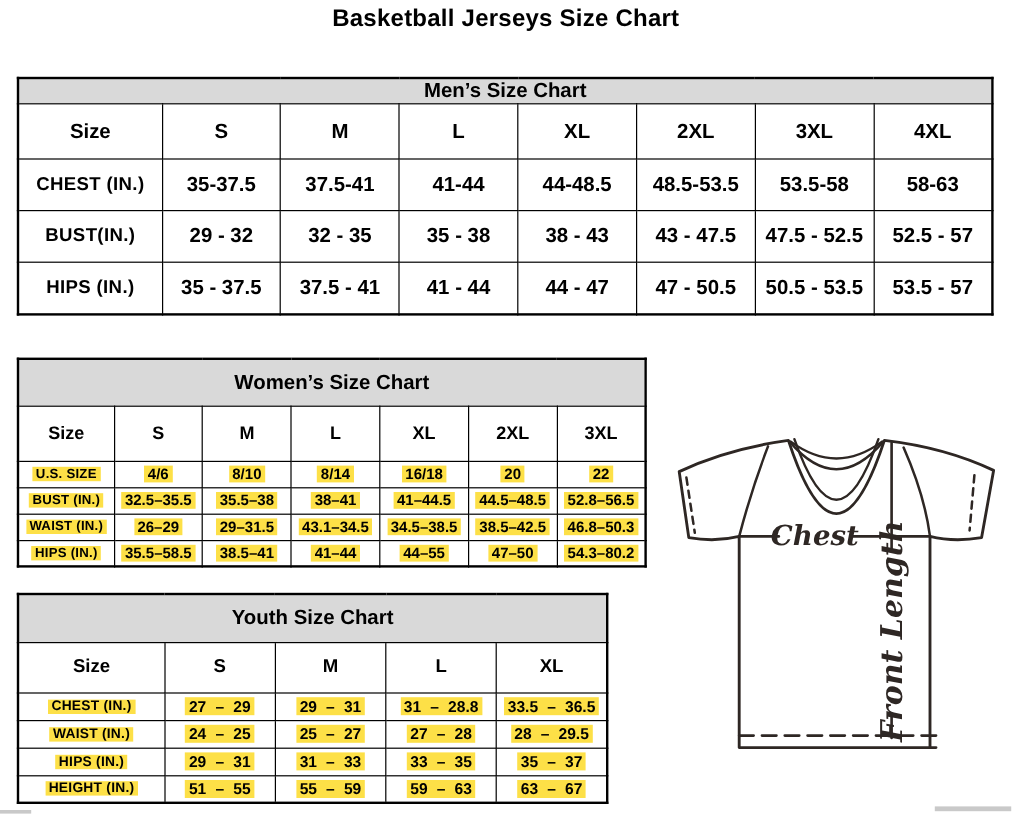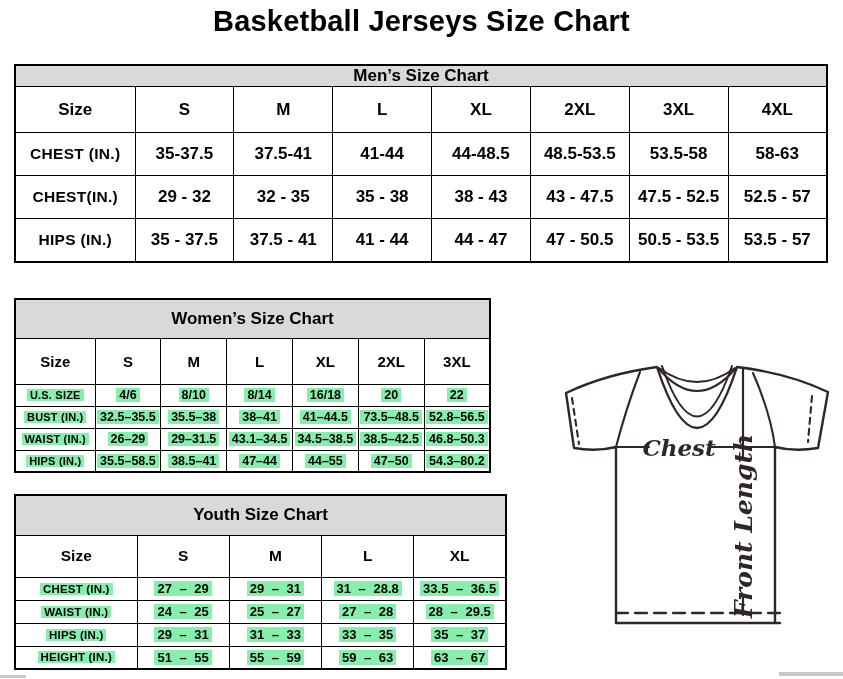--- a/index.html
+++ b/index.html
@@ -2,52 +2,52 @@
 <html><head>
 <meta charset="utf-8">
 <style>
   html,body { margin:0; padding:0; background:#ffffff; }
   .page {
     position:relative; width:843px; height:679px; background:#ffffff;
     font-family:"Liberation Sans", sans-serif; color:#000; overflow:hidden;
   }
   .page-title {
     position:absolute; left:0; top:5px; width:100%;
-    text-align:center; font-size:29px; font-weight:bold; letter-spacing:0.2px;
+    text-align:center; font-size:20px; font-weight:bold; letter-spacing:0.2px;
   }
   table.size-table {
     position:absolute; border-collapse:collapse; table-layout:fixed;
     border:2px solid #000;
   }
   table.size-table th, table.size-table td {
     border:1px solid #000; text-align:center; vertical-align:middle;
     font-weight:bold; padding:0; overflow:hidden; white-space:nowrap;
   }
   td.band {
     background:#d9d9d9; font-size:17px; border-bottom:2px solid #000;
   }
   
   #mens-table { left:14px; top:64px; width:814px; }
   #mens-table tr.band-row   { height:20px;padding-left:28px; }
   #mens-table tr.head-row   { height:46px; font-size:17px; }
   #mens-table tr.data-row   { height:43px; font-size:17px; }
   #mens-table tr.data-row th{ font-size:15.5px; letter-spacing:0.3px; }
   
-  #womens-table { left:14px; top:298px; width:477px; }
+  #womens-table { left:14px; top:298px; width:525px; }
   #womens-table tr.band-row { height:39px; }
   #womens-table tr.head-row { height:46px; font-size:15px; }
   #womens-table tr.data-row { height:22px; font-size:12.5px; }
   #womens-table tr.data-row th { font-size:11px; letter-spacing:0.2px; }
   
   #youth-table { left:14px; top:494px; width:493px; }
   #youth-table tr.band-row { height:40px; }
   #youth-table tr.head-row { height:42px; font-size:15.5px; }
   #youth-table tr.data-row { height:23px; font-size:13px; word-spacing:4px; }
   #youth-table tr.data-row th { font-size:11.5px; letter-spacing:0.2px; word-spacing:0; }
-  .hl { background:#86efac; padding:0 3px; }
+  .hl { background:#fde047; padding:0 3px; }
   
   .jersey-wrap { position:absolute; left:558px; top:362px; width:280px; height:266px; }
   .jersey-wrap svg { display:block; width:100%; height:100%; }
   .diagram-text {
     font-family:"DejaVu Serif", serif; font-style:italic; font-weight:bold;
     fill:#2e2724;
   }
   
   .scroll-frag { position:absolute; background:#c9c9c9; }
   #frag-left  { left:0;    top:675px; width:26px; height:3px; }
@@ -89,21 +89,21 @@
         <th>CHEST (IN.)</th>
         <td>35-37.5</td>
         <td>37.5-41</td>
         <td>41-44</td>
         <td>44-48.5</td>
         <td>48.5-53.5</td>
         <td>53.5-58</td>
         <td>58-63</td>
       </tr>
       <tr class="data-row">
-        <th>CHEST(IN.)</th>
+        <th>BUST(IN.)</th>
         <td>29 - 32</td>
         <td>32 - 35</td>
         <td>35 - 38</td>
         <td>38 - 43</td>
         <td>43 - 47.5</td>
         <td>47.5 - 52.5</td>
         <td>52.5 - 57</td>
       </tr>
       <tr class="data-row">
         <th>HIPS (IN.)</th>
@@ -149,37 +149,37 @@
         <td><span class="hl">16/18</span></td>
         <td><span class="hl">20</span></td>
         <td><span class="hl">22</span></td>
       </tr>
       <tr class="data-row">
         <th><span class="hl">BUST (IN.)</span></th>
         <td><span class="hl">32.5–35.5</span></td>
         <td><span class="hl">35.5–38</span></td>
         <td><span class="hl">38–41</span></td>
         <td><span class="hl">41–44.5</span></td>
-        <td><span class="hl">73.5–48.5</span></td>
+        <td><span class="hl">44.5–48.5</span></td>
         <td><span class="hl">52.8–56.5</span></td>
       </tr>
       <tr class="data-row">
         <th><span class="hl">WAIST (IN.)</span></th>
         <td><span class="hl">26–29</span></td>
         <td><span class="hl">29–31.5</span></td>
         <td><span class="hl">43.1–34.5</span></td>
         <td><span class="hl">34.5–38.5</span></td>
         <td><span class="hl">38.5–42.5</span></td>
         <td><span class="hl">46.8–50.3</span></td>
       </tr>
       <tr class="data-row">
         <th><span class="hl">HIPS (IN.)</span></th>
         <td><span class="hl">35.5–58.5</span></td>
         <td><span class="hl">38.5–41</span></td>
-        <td><span class="hl">47–44</span></td>
+        <td><span class="hl">41–44</span></td>
         <td><span class="hl">44–55</span></td>
         <td><span class="hl">47–50</span></td>
         <td><span class="hl">54.3–80.2</span></td>
       </tr>
     </tbody>
   </table>
 
   <table class="size-table" id="youth-table">
     <colgroup>
         <col style="width:122px">

